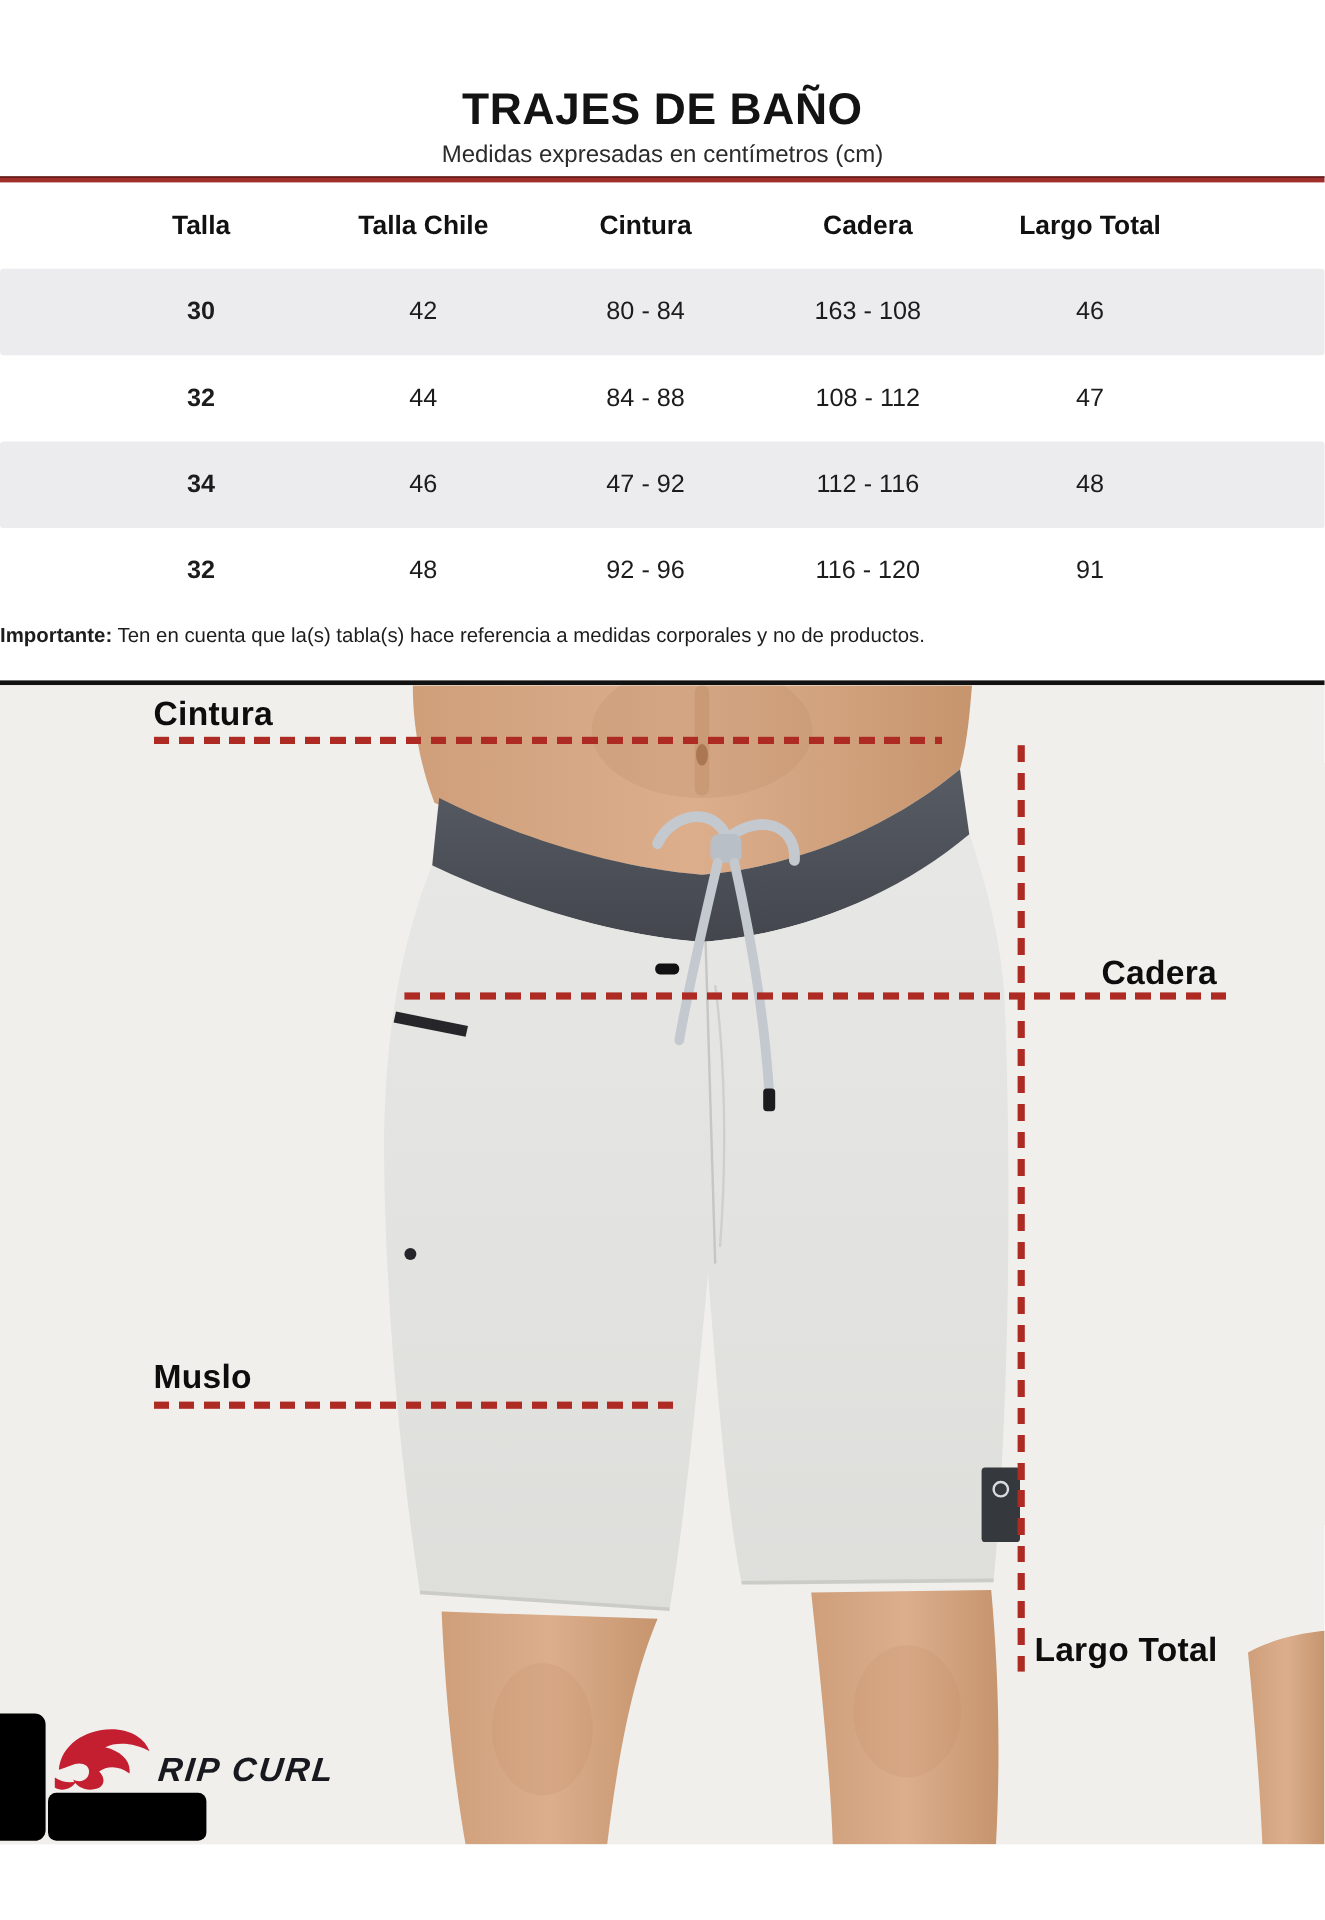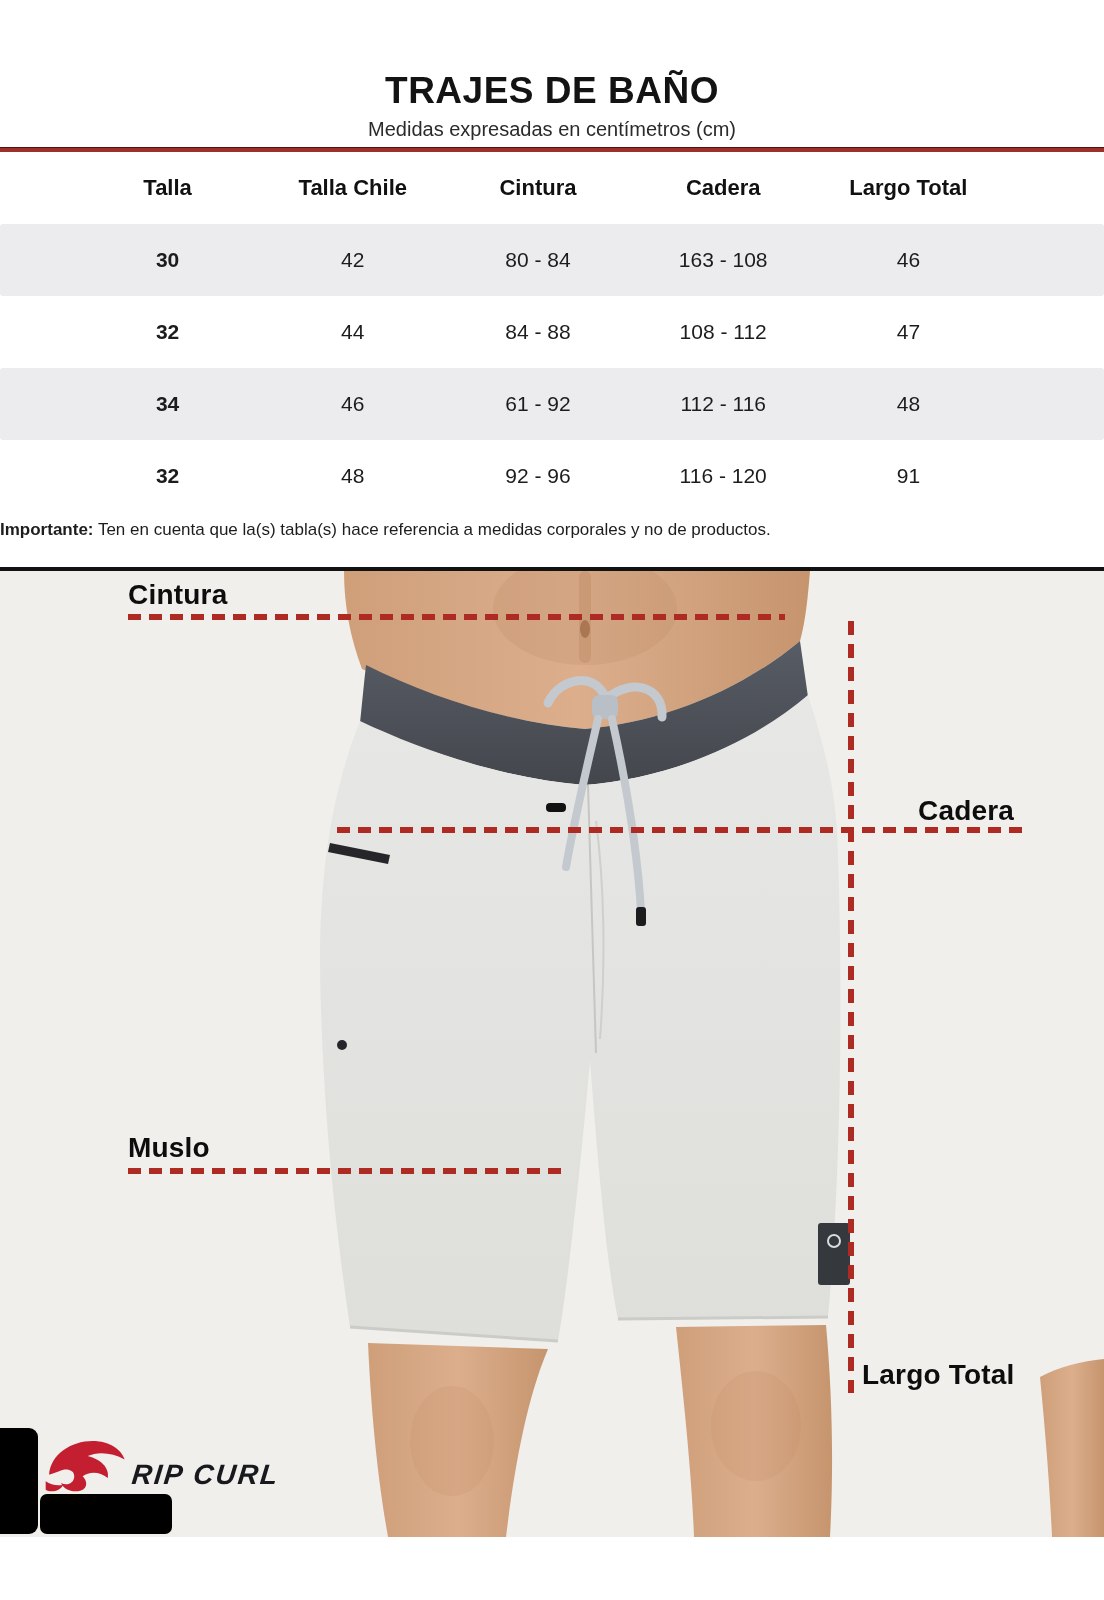--- a/index.html
+++ b/index.html
@@ -130,21 +130,21 @@
     <div class="t-row">
       <div class="c0">32</div>
       <div>44</div>
       <div>84 - 88</div>
       <div>108 - 112</div>
       <div>47</div>
     </div>
     <div class="t-row alt">
       <div class="c0">34</div>
       <div>46</div>
-      <div>61 - 92</div>
+      <div>47 - 92</div>
       <div>112 - 116</div>
       <div>48</div>
     </div>
     <div class="t-row">
       <div class="c0">32</div>
       <div>48</div>
       <div>92 - 96</div>
       <div>116 - 120</div>
       <div>91</div>
     </div>

